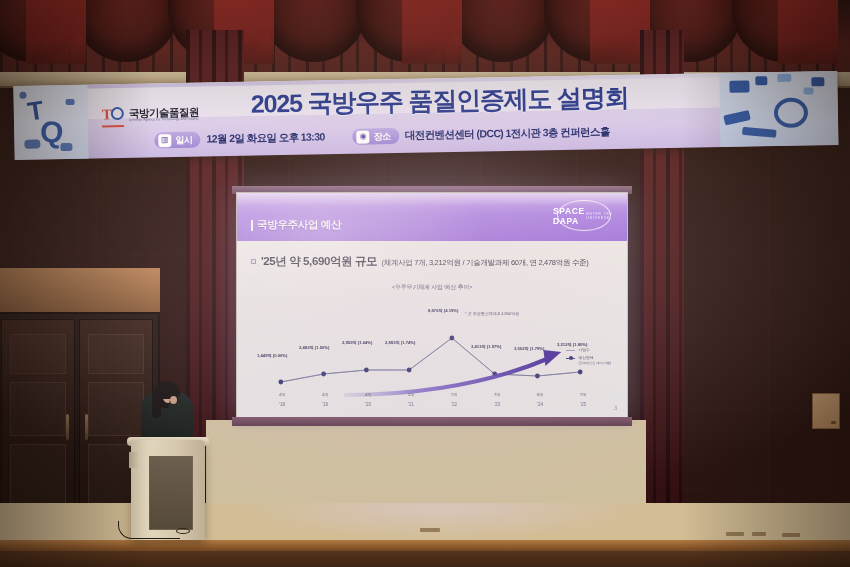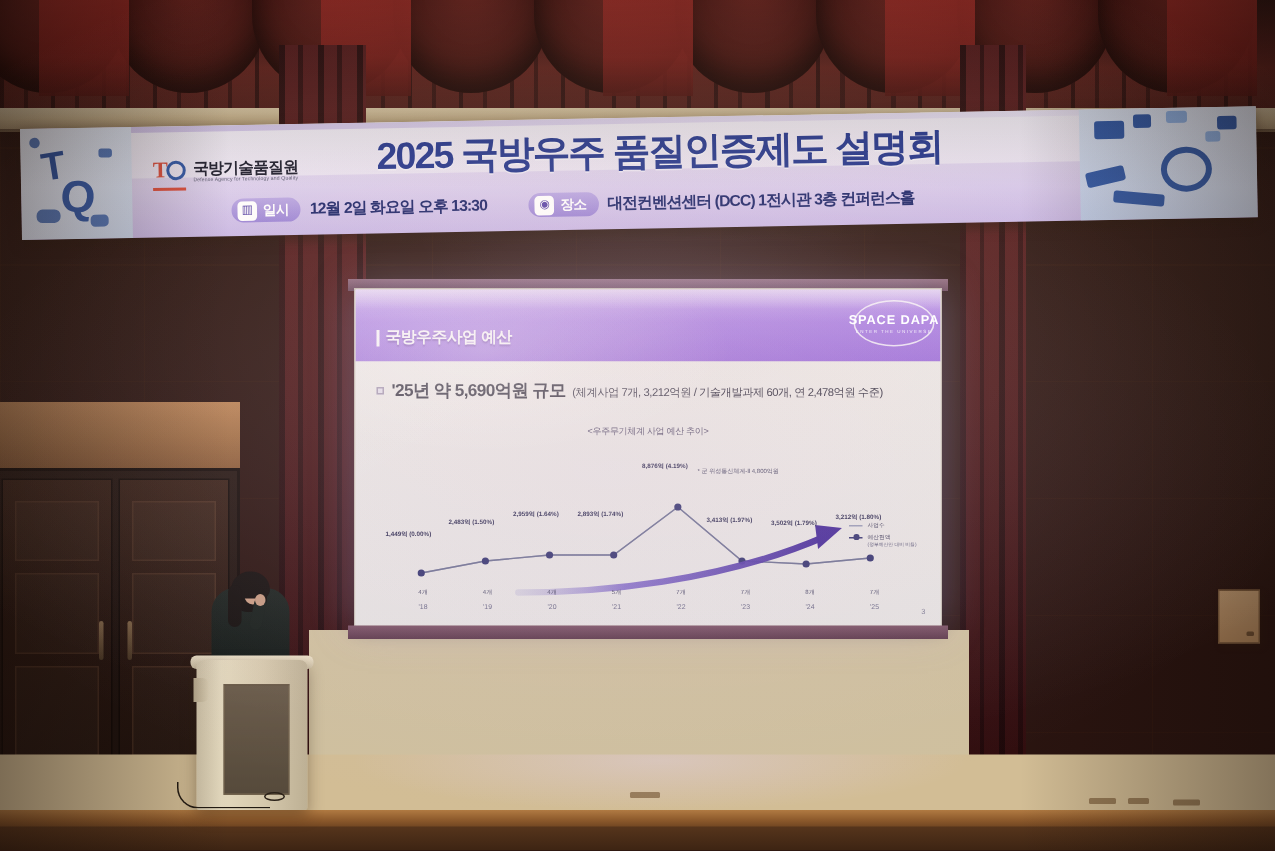--- a/index.html
+++ b/index.html
@@ -199,22 +199,22 @@
     content:""; position:absolute; left:0; right:0; top:0; height:13px;
     background: linear-gradient(180deg, rgba(255,255,255,.55), rgba(255,255,255,0));
   }
   .slide-title-wrap{ display:flex; align-items:center; gap:4px; padding:0 0 9px 14px; }
   .title-bar{ width:2px; height:11px; background:#fff; }
   .slide-title{
     color:#ffffff; font-size:10.5px; font-weight:bold; letter-spacing:-.3px;
     text-shadow:0 1px 1px rgba(70,30,120,.45);
   }
   .dapa-logo{
-    position:absolute; right:0; top:6px; width:62px; height:33px;
-    display:flex; flex-direction:column; align-items:center; justify-content:center;
+    position:absolute; right:12px; top:6px; width:62px; height:33px;
+    display:flex; flex-direction:row; align-items:center; justify-content:center;
     color:#fff;
   }
   .dapa-ring{
     position:absolute; left:4px; top:1px; width:54px; height:31px;
     border:1.2px solid rgba(255,255,255,.85); border-radius:50%;
   }
   .dapa-main{ font-size:8.5px; font-weight:bold; letter-spacing:.6px; position:relative; z-index:2; }
   .dapa-sub{ font-size:3px; letter-spacing:1px; opacity:.85; position:relative; z-index:2; margin-top:1px;}
 
   .slide-body{ position:relative; flex:1; background:#f2f1ea; padding:10px 14px 0 14px; }

